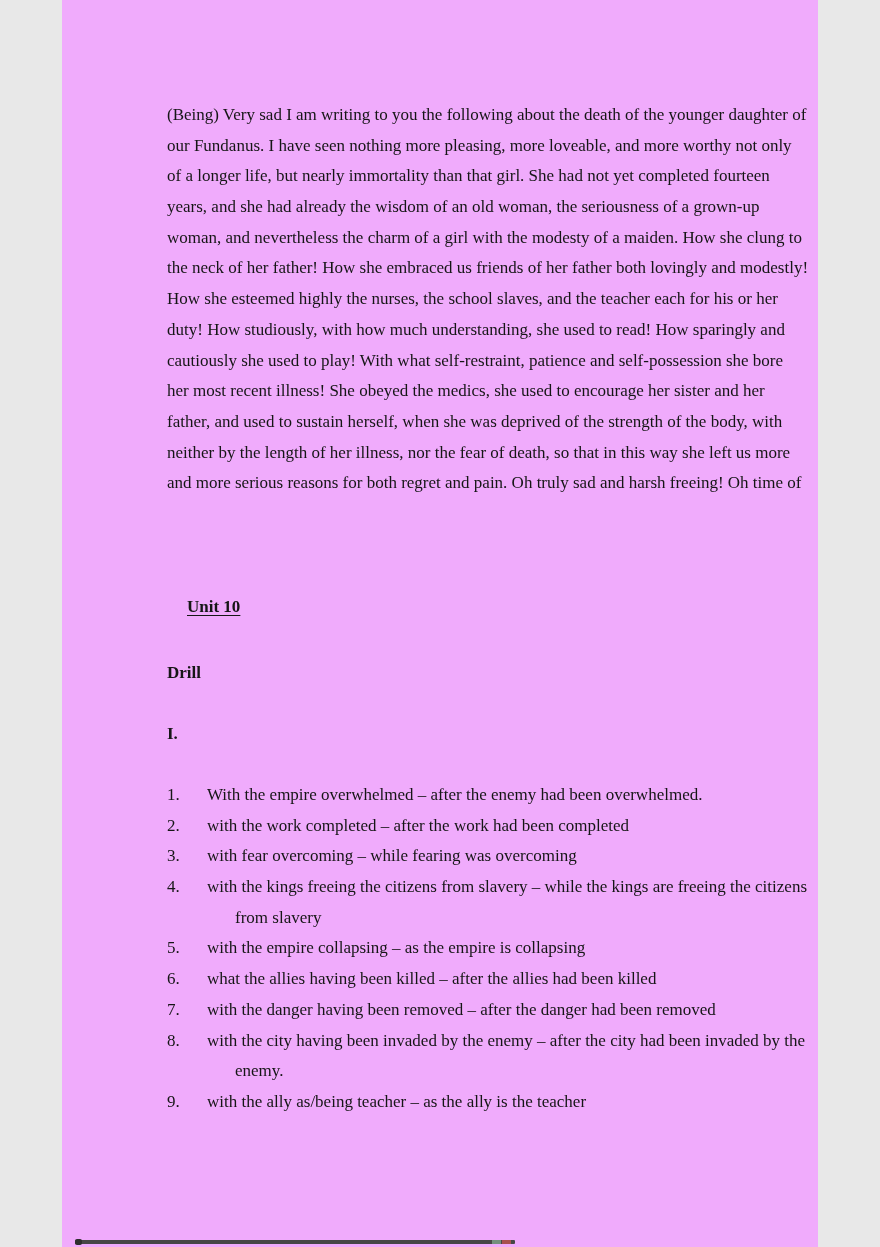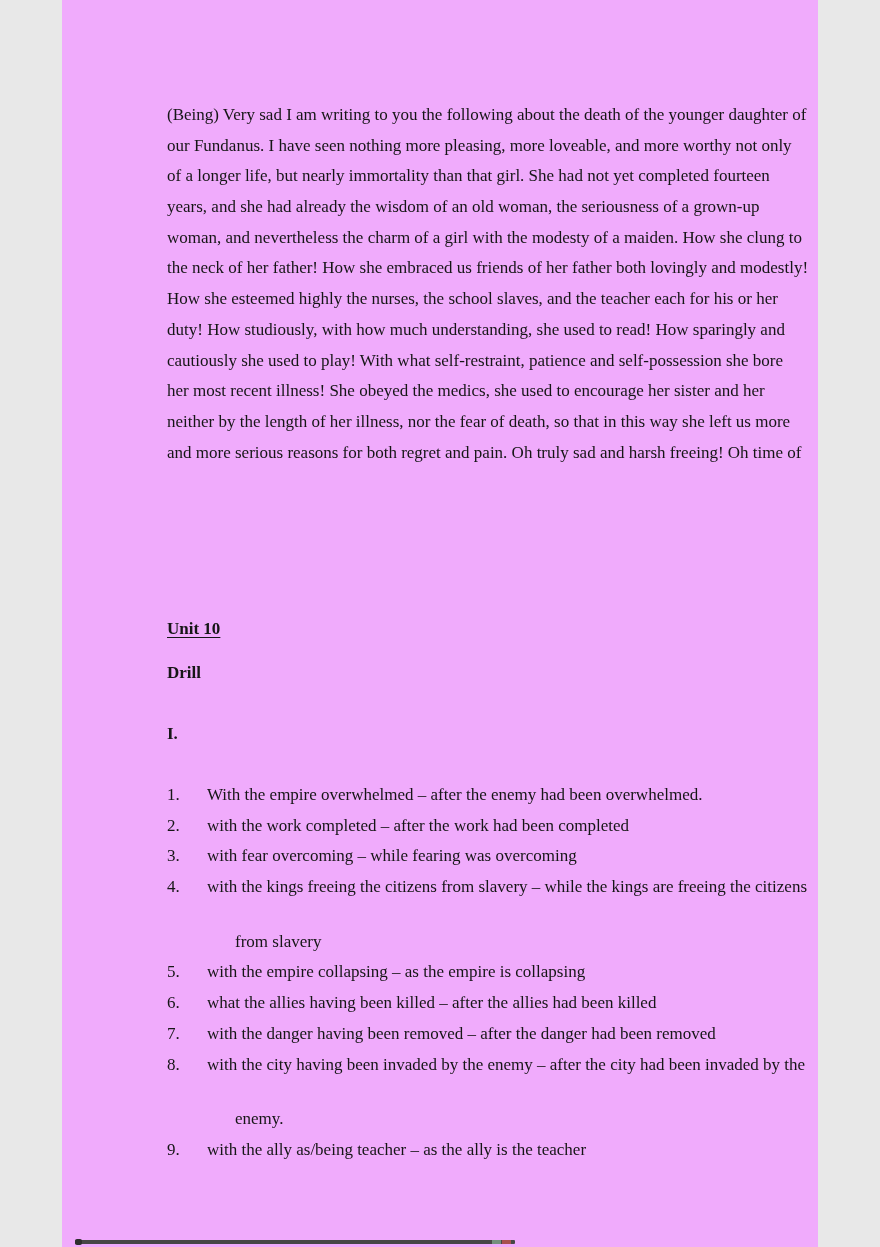--- a/index.html
+++ b/index.html
@@ -27,21 +27,21 @@
     width: 690px;
   }
   .heading {
     position: absolute;
     left: 105px;
     font-weight: bold;
     height: 30.7px;
     line-height: 30.7px;
     white-space: nowrap;
   }
-  .heading.unit { top: 614px; }
+  .heading.unit { top: 592px; margin-left: 20px; }
   .heading.unit .hd-text { text-decoration: underline; text-underline-offset: 3px; }
   .heading.drill { top: 658px; }
   .heading.sec { top: 719px; }
   .drill-list {
     position: absolute;
     left: 105px;
     top: 780px;
     width: 700px;
   }
   .list-row { display: flex; }
@@ -54,21 +54,20 @@
     flex: 1 1 auto;
     height: 30.7px;
     line-height: 30.7px;
     white-space: nowrap;
   }
   .list-cont {
     margin-left: 68px;
     height: 30.7px;
     line-height: 30.7px;
     white-space: nowrap;
-    margin-top: 24px;
   }
   .scan-bar {
     position: absolute;
     left: 13px;
     top: 1240px;
     width: 440px;
     height: 4px;
     background: #474747;
     border-radius: 1px;
   }
@@ -101,20 +100,21 @@
     <div class="line">(Being) Very sad I am writing to you the following about the death of the younger daughter of</div>
     <div class="line">our Fundanus. I have seen nothing more pleasing, more loveable, and more worthy not only</div>
     <div class="line">of a longer life, but nearly immortality than that girl. She had not yet completed fourteen</div>
     <div class="line">years, and she had already the wisdom of an old woman, the seriousness of a grown-up</div>
     <div class="line">woman, and nevertheless the charm of a girl with the modesty of a maiden. How she clung to</div>
     <div class="line">the neck of her father! How she embraced us friends of her father both lovingly and modestly!</div>
     <div class="line">How she esteemed highly the nurses, the school slaves, and the teacher each for his or her</div>
     <div class="line">duty! How studiously, with how much understanding, she used to read! How sparingly and</div>
     <div class="line">cautiously she used to play! With what self-restraint, patience and self-possession she bore</div>
     <div class="line">her most recent illness! She obeyed the medics, she used to encourage her sister and her</div>
+    <div class="line">father, and used to sustain herself, when she was deprived of the strength of the body, with</div>
     <div class="line">neither by the length of her illness, nor the fear of death, so that in this way she left us more</div>
     <div class="line">and more serious reasons for both regret and pain. Oh truly sad and harsh freeing! Oh time of</div>
   </div>
 
   <div class="heading unit">
     <span class="hd-text">Unit 10</span>
   </div>
   <div class="heading drill">
     <span class="hd-text">Drill</span>
   </div>

